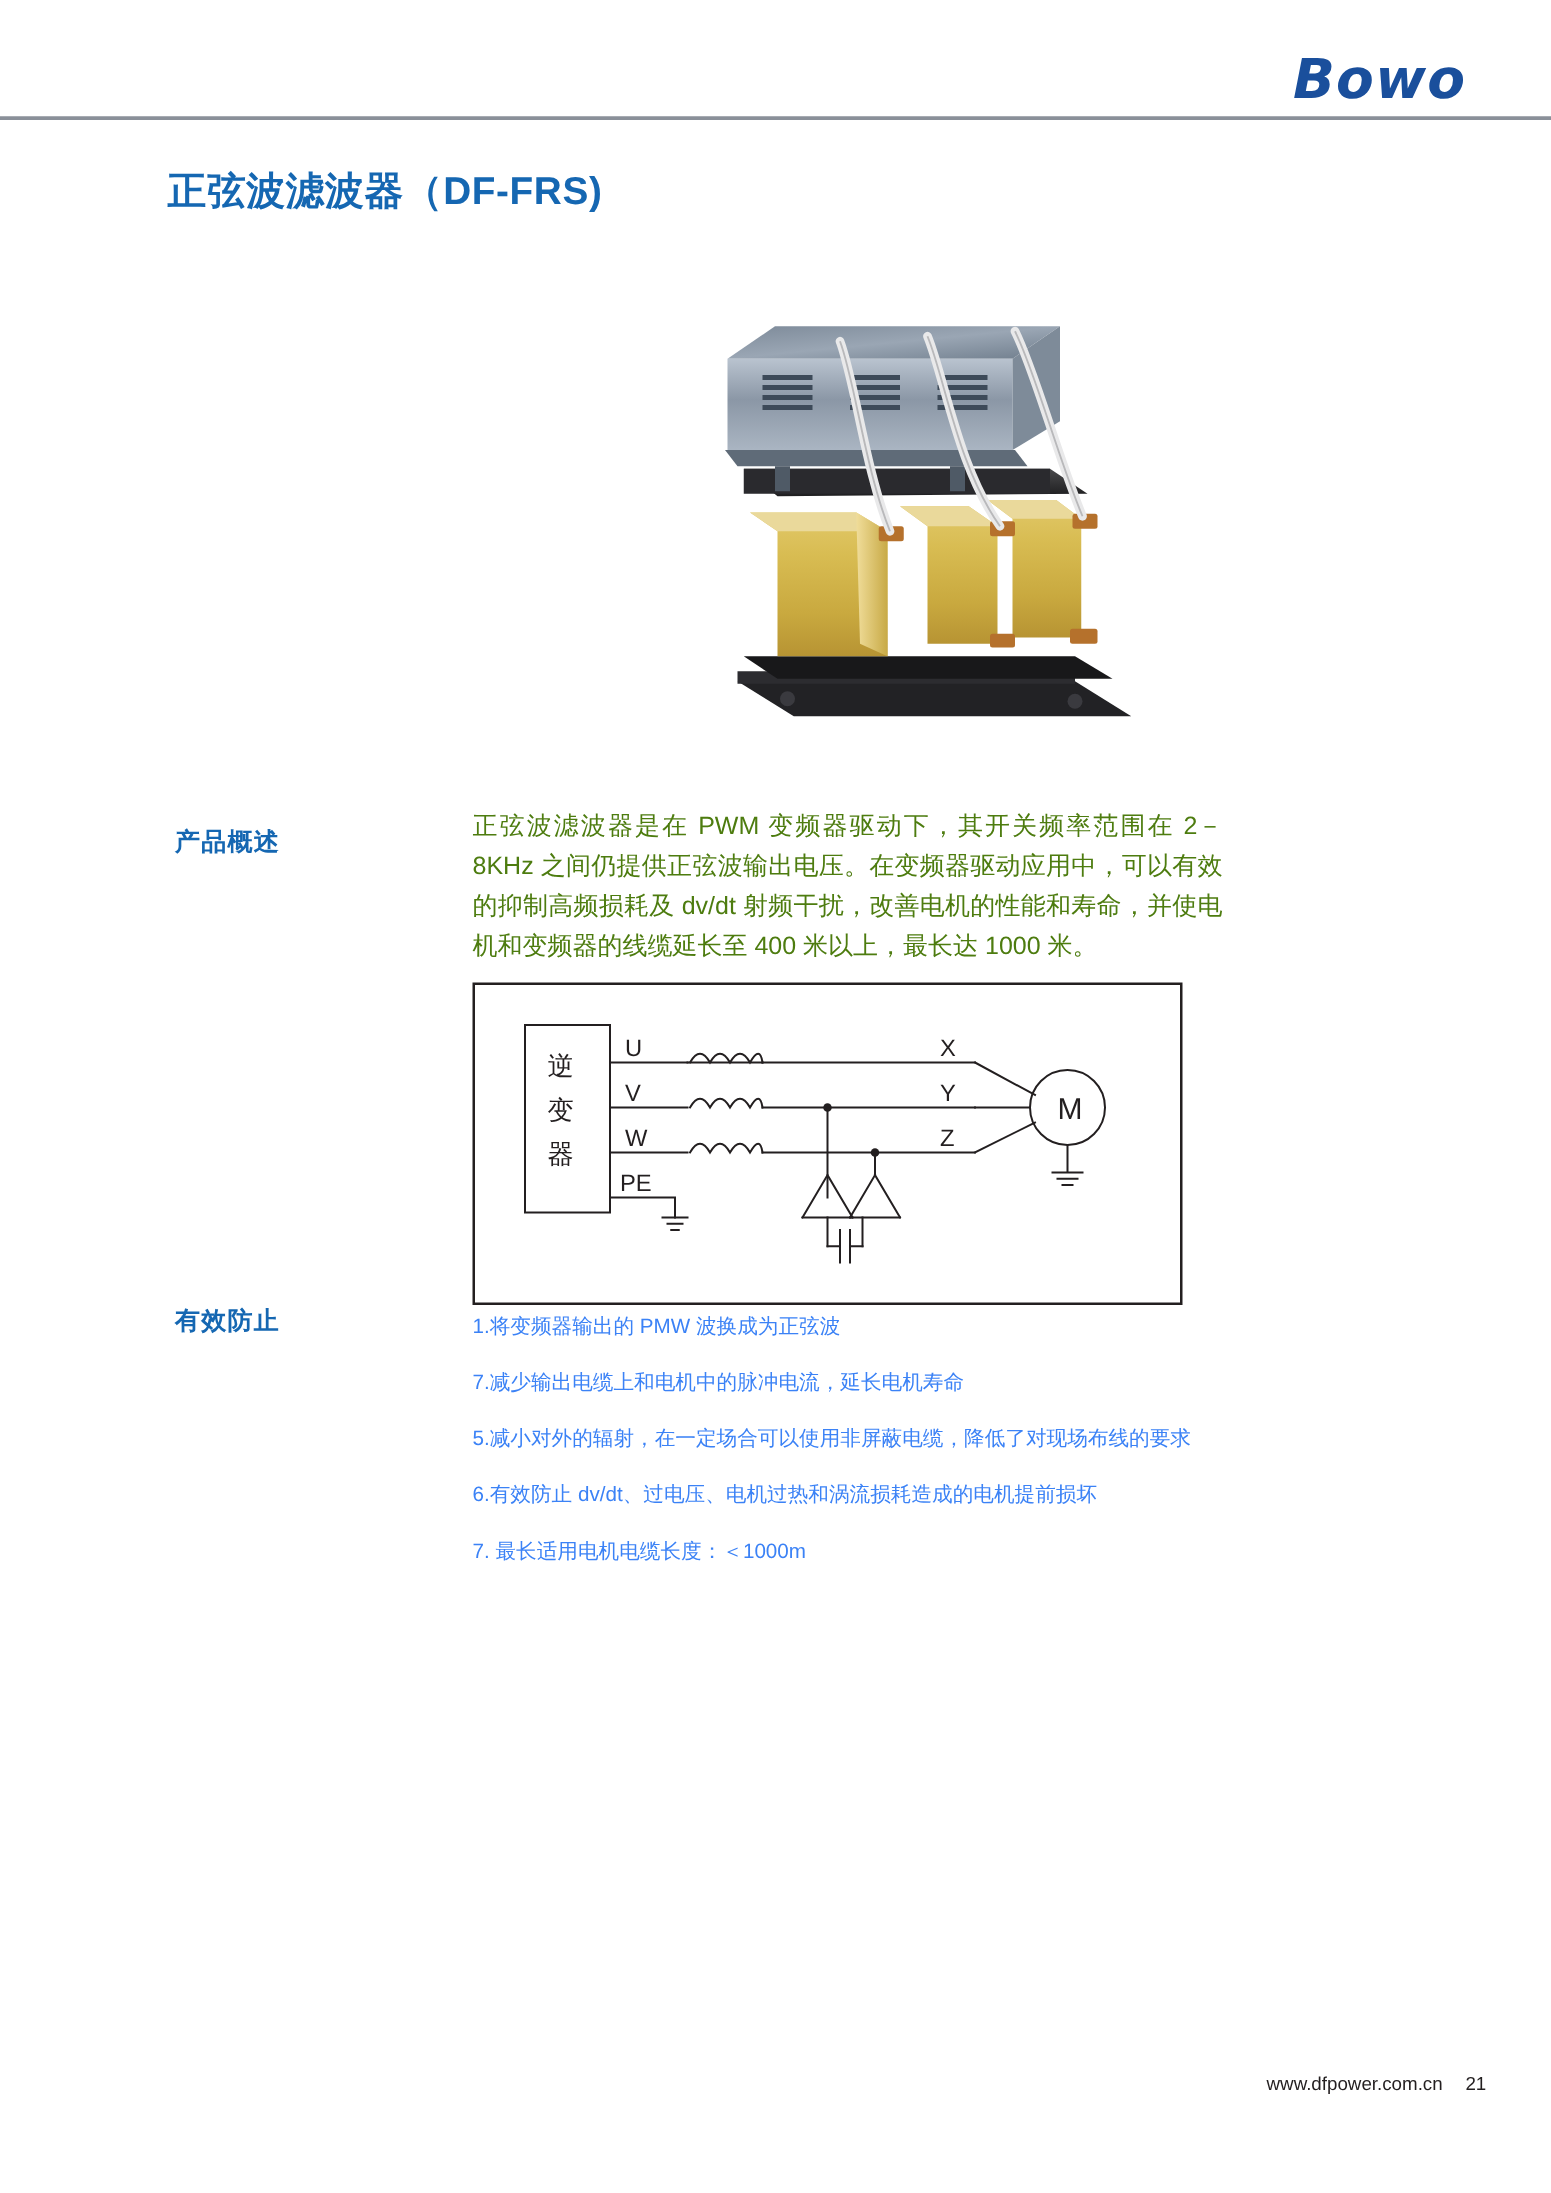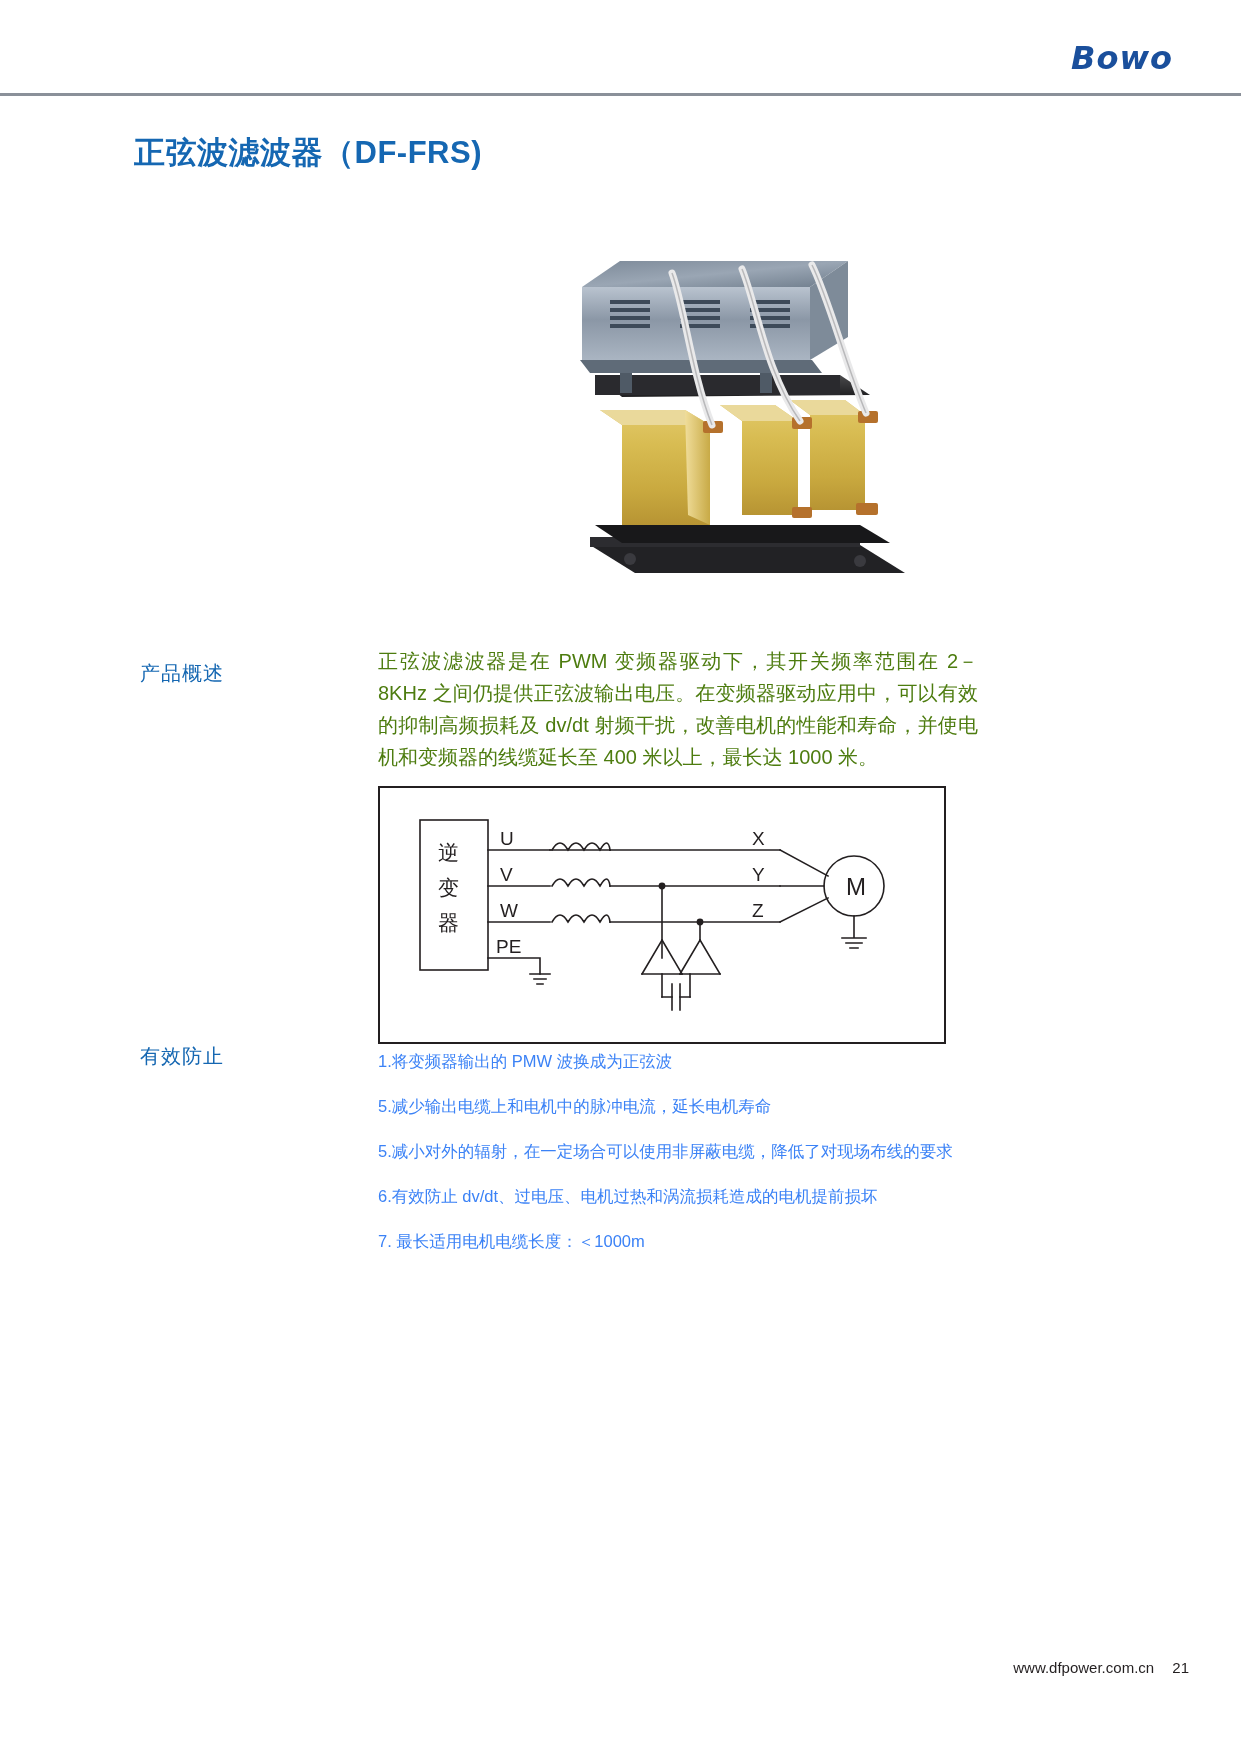--- a/index.html
+++ b/index.html
@@ -20,21 +20,21 @@
     position: absolute;
     top: 0; left: 0;
     width: 1241px;
     height: 96px;
   }
   .brand-logo {
     position: absolute;
     right: 68px;
     top: 42px;
     font-family: "DejaVu Sans", sans-serif;
-    font-size: 32px;
+    font-size: 44px;
     font-weight: bold;
     font-style: italic;
     letter-spacing: 1px;
     color: #1a4f9c;
     line-height: 1;
   }
   .header-rule {
     position: absolute;
     left: 0;
     top: 93px;
@@ -61,21 +61,21 @@
     top: 225px;
     width: 380px;
     height: 375px;
   }
   .photo-svg { display: block; }
 
   
   .section-label {
     position: absolute;
     font-size: 20px;
-    font-weight: normal;
+    font-weight: bold;
     color: #1567b2;
     letter-spacing: 1px;
   }
   #label-overview { left: 140px; top: 660px; }
   #label-application { left: 140px; top: 1043px; }
 
   
   .overview-text {
     position: absolute;
     left: 378px;
@@ -296,21 +296,21 @@
       <text x="372" y="93" font-size="19">Y</text>
       <text x="372" y="129" font-size="19">Z</text>
       <text x="466" y="107" font-size="24">M</text>
     </g>
   </svg>
 </div>
 
 <div class="section-label" id="label-application">有效防止</div>
 <div class="app-list">
   <div class="app-item">1.将变频器输出的 PMW 波换成为正弦波</div>
-  <div class="app-item">5.减少输出电缆上和电机中的脉冲电流，延长电机寿命</div>
+  <div class="app-item">7.减少输出电缆上和电机中的脉冲电流，延长电机寿命</div>
   <div class="app-item">5.减小对外的辐射，在一定场合可以使用非屏蔽电缆，降低了对现场布线的要求</div>
   <div class="app-item">6.有效防止 dv/dt、过电压、电机过热和涡流损耗造成的电机提前损坏</div>
   <div class="app-item">7. 最长适用电机电缆长度：＜1000m</div>
 </div>
 
 <div class="footer">
   <span class="site">www.dfpower.com.cn</span>
   <span class="pageno">21</span>
 </div>
 

